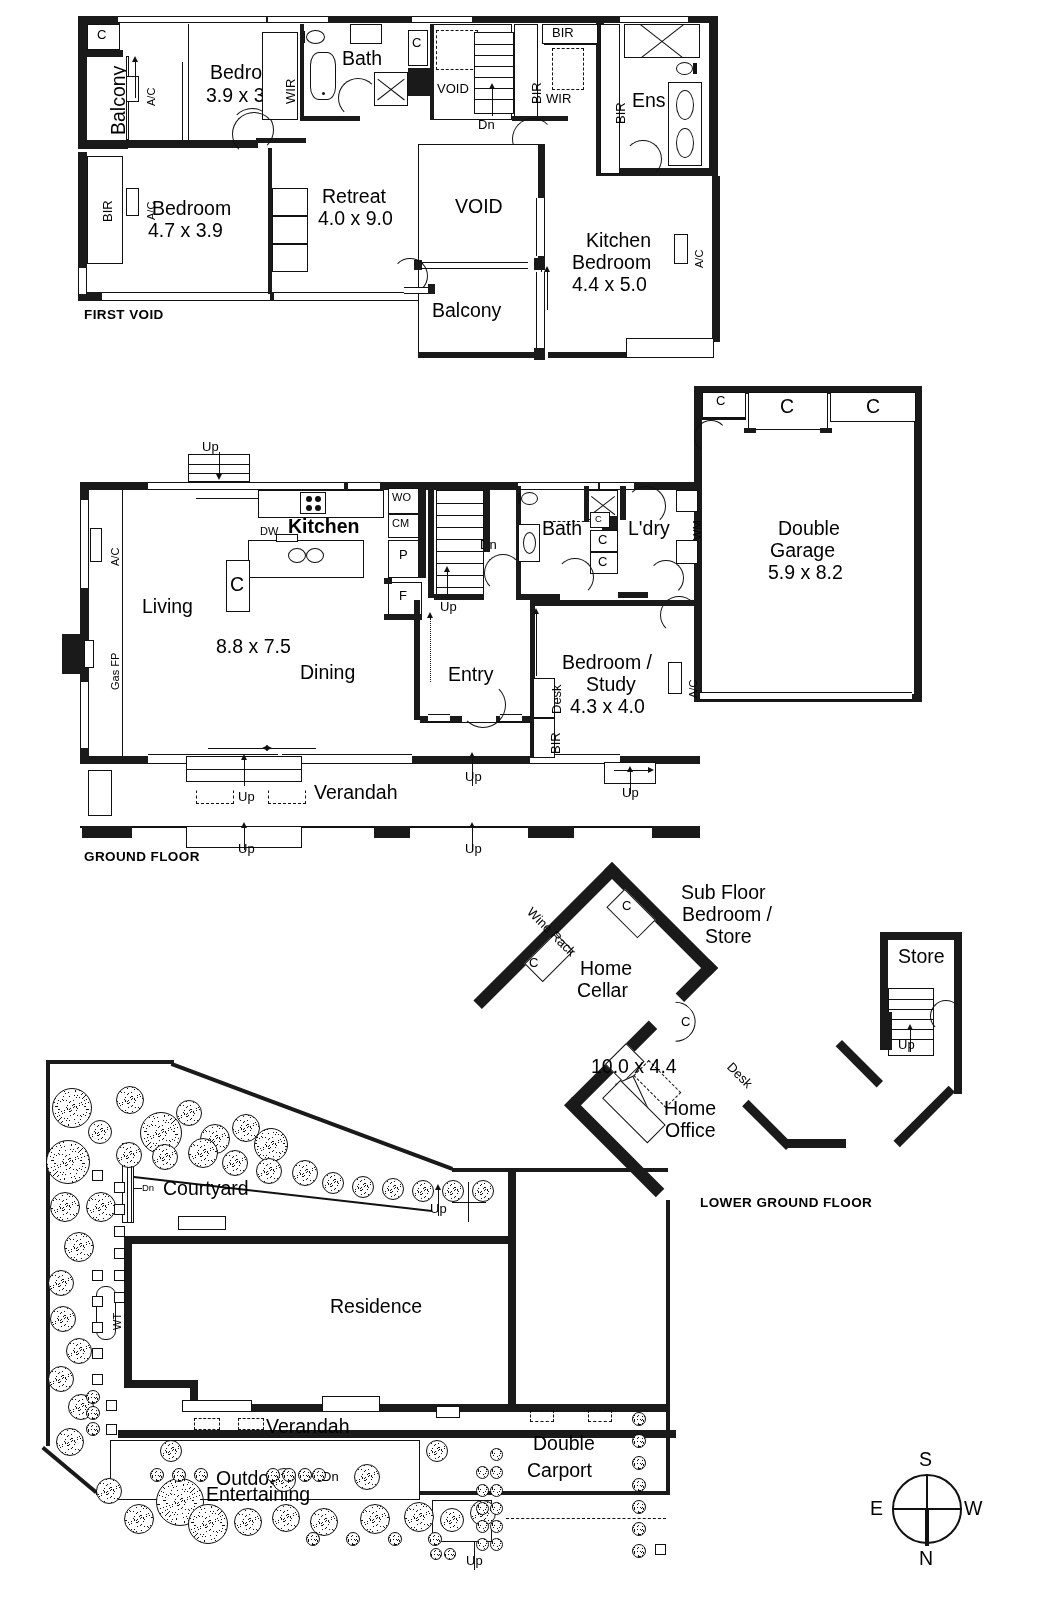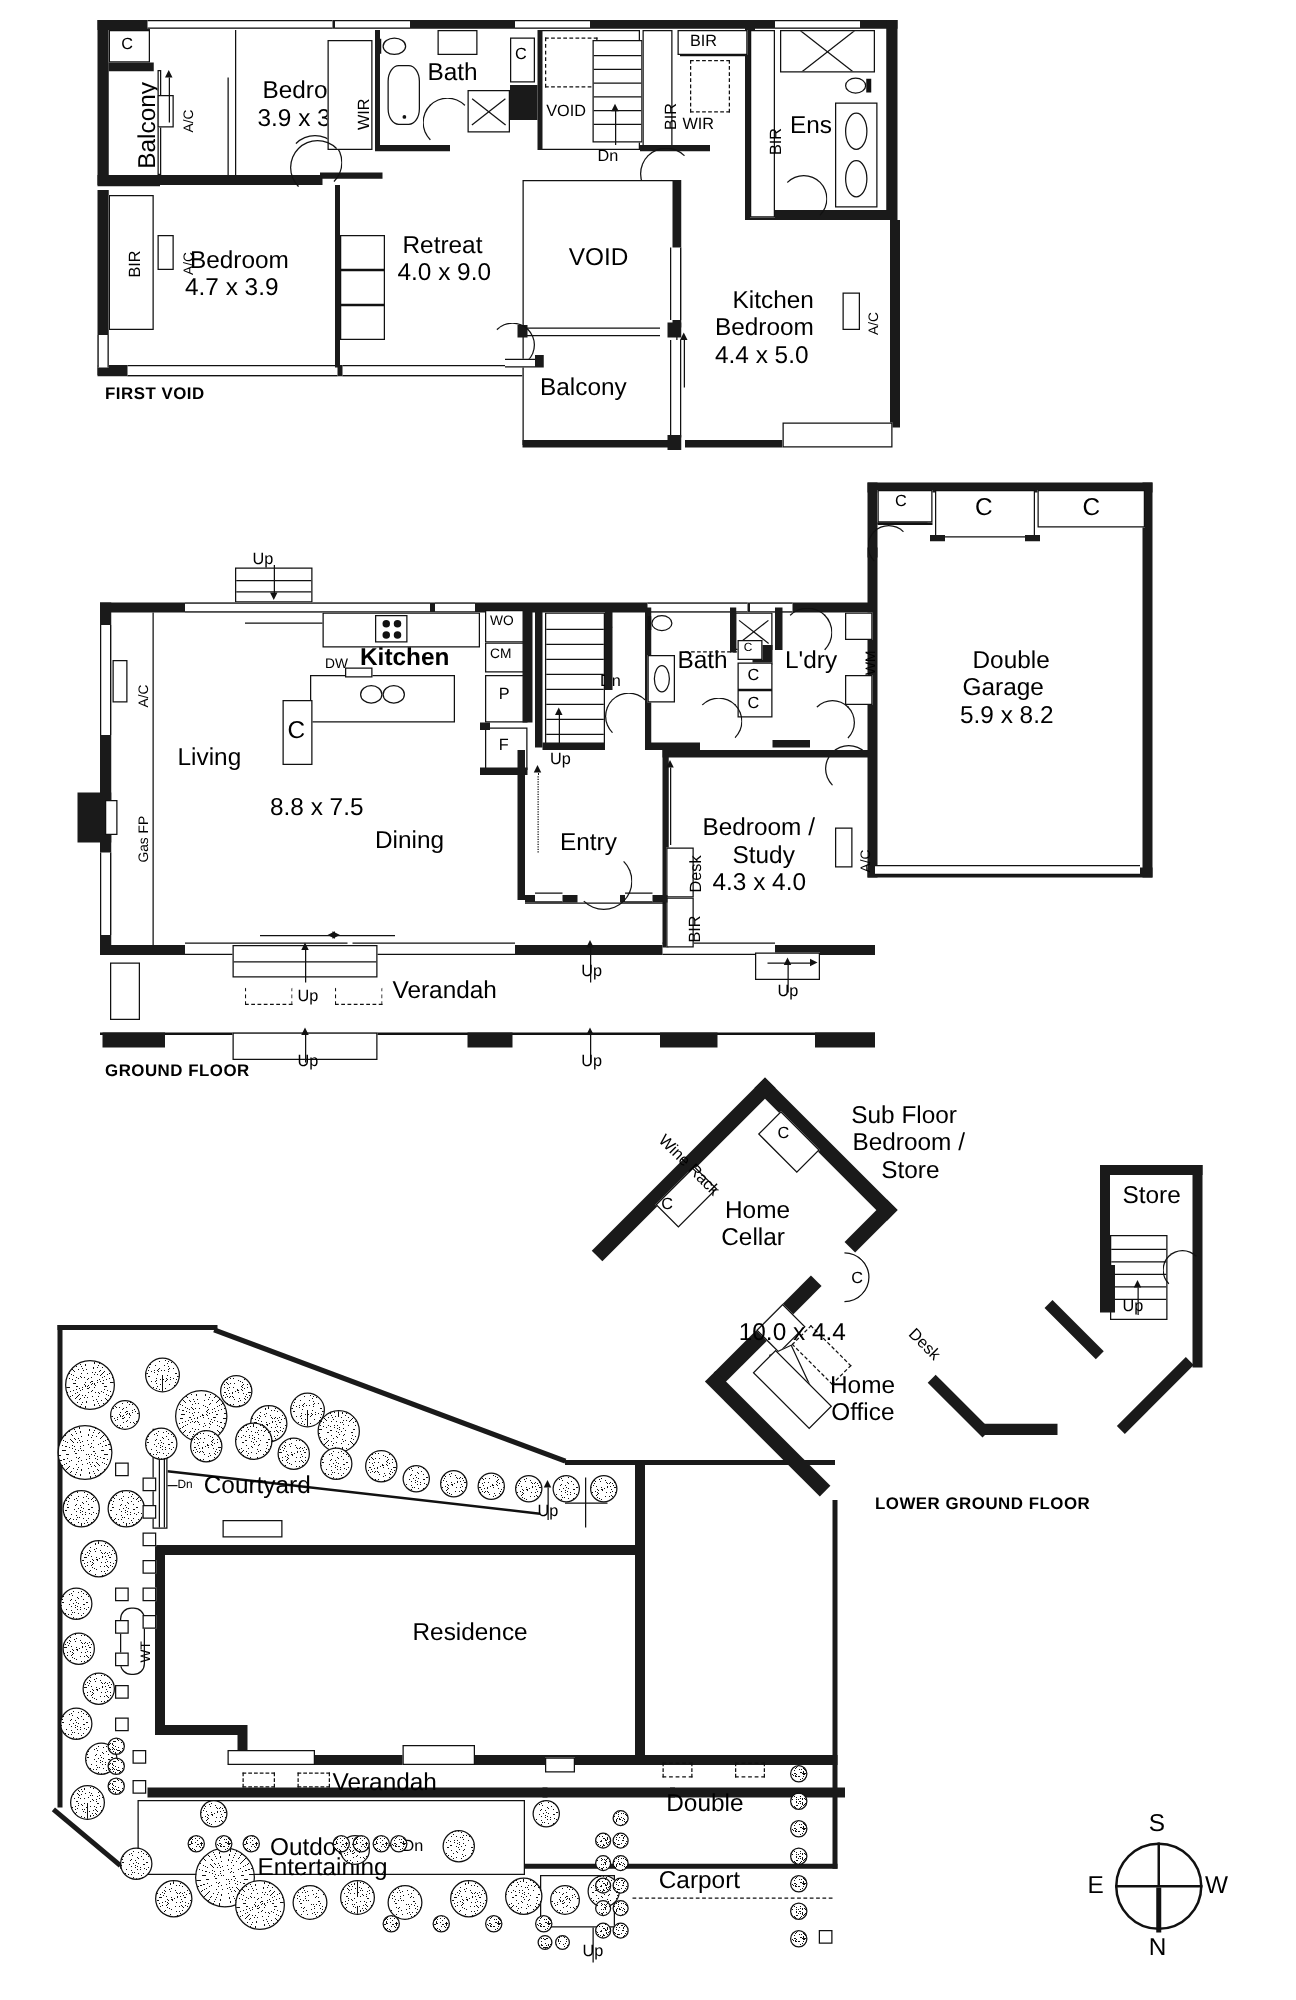--- a/index.html
+++ b/index.html
@@ -535,21 +535,21 @@
     <div class="boxl" style="left:182px;top:1400px;width:70px;height:12px;"></div>
 
     <div class="boxl" style="left:110px;top:1440px;width:310px;height:60px;"></div>
     <div class="lbl rm2" style="left:216px;top:1468px;">Outdoor</div>
     <div class="lbl rm2" style="left:206px;top:1484px;">Entertaining</div>
     <div class="lbl sm" style="left:322px;top:1470px;">Dn</div>
     <div class="thin" style="left:305px;top:1476px;width:18px;height:1.2px;"></div>
 
     <div class="wall" style="left:506px;top:1404px;width:164px;height:8px;"></div>
     <div class="lbl rm" style="left:533px;top:1433px;">Double</div>
-    <div class="lbl rm" style="left:527px;top:1494px;">Carport</div>
+    <div class="lbl rm" style="left:527px;top:1460px;">Carport</div>
     <div class="dash" style="left:530px;top:1410px;width:24px;height:12px;"></div>
     <div class="dash" style="left:588px;top:1410px;width:24px;height:12px;"></div>
     <div class="dashline" style="left:506px;top:1518px;width:160px;"></div>
     <div class="arrw" style="left:474px;top:1540px;height:30px;"></div>
     <div class="ahead up" style="left:470.5px;top:1534px;"></div>
     <div class="lbl sm" style="left:466px;top:1554px;">Up</div>
     <div class="boxl" style="left:432px;top:1500px;width:60px;height:42px;"></div>
   </div>
 
   <div id="compass" style="left:866px;top:1448px;width:130px;height:130px;">

